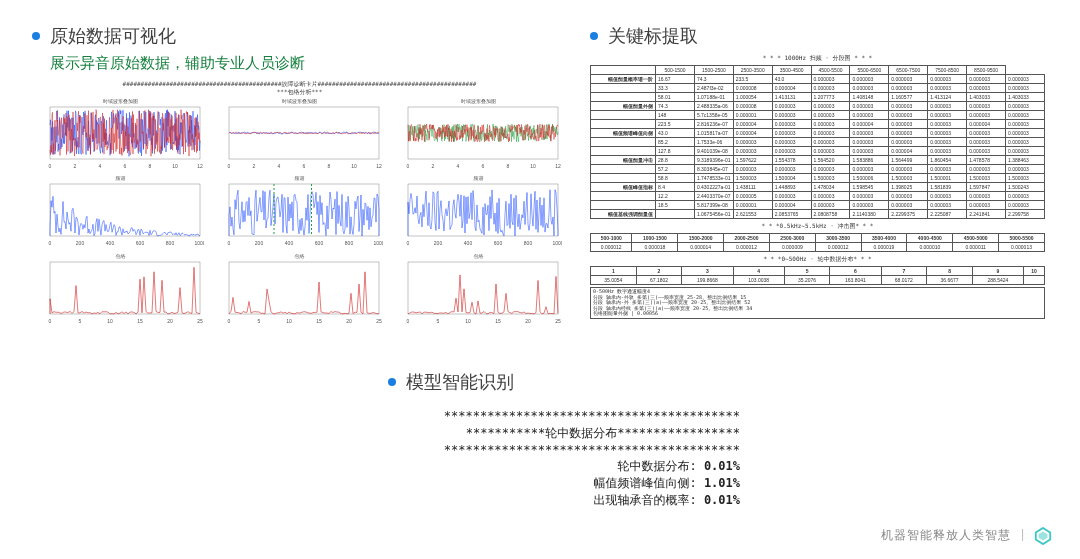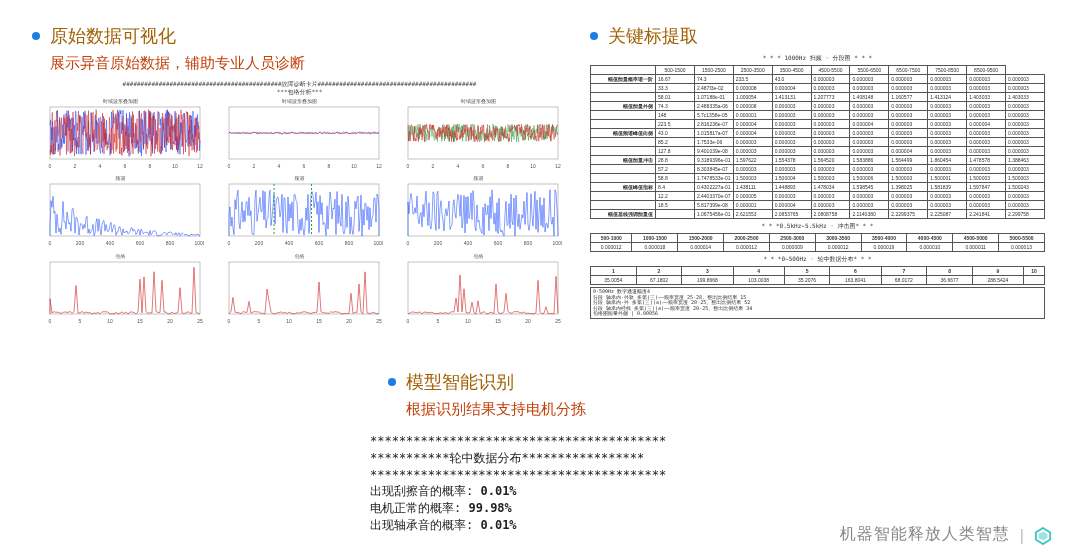--- a/index.html
+++ b/index.html
@@ -3,22 +3,22 @@
 <meta charset="utf-8">
 <style>
   html, body { margin:0; padding:0; font-family: "Microsoft YaHei", Arial, sans-serif; background:#fff; }
   .page { width:1080px; height:559px; position:relative; box-sizing:border-box; }
 
   .col-left  { position:absolute; left:32px;  top:24px; width:535px; }
   .col-right { position:absolute; left:590px; top:24px; width:455px; }
 
   .bullet-row { display:flex; align-items:center; margin-bottom:6px; }
   .bullet { width:8px; height:8px; border-radius:50%; background:#1a7fe0; margin-right:10px; flex:none;}
-  .sec-title  { color:#a16207; font-size:18px; font-weight:500; }
-  .sec-sub    { color:#c2410c; font-size:15px; font-weight:500; margin-bottom:8px; padding-left:18px;}
+  .sec-title  { color:#404040; font-size:18px; font-weight:500; }
+  .sec-sub    { color:#15803d; font-size:15px; font-weight:500; margin-bottom:8px; padding-left:18px;}
 
   
   .charts-panel { width:535px; }
   .charts-header { font-size:6px; color:#444; font-family:monospace; text-align:center; line-height:1; margin:2px 0;}
   .charts-grid { display:grid; grid-template-columns:repeat(3,1fr); grid-template-rows:repeat(3,1fr); height:230px; gap:2px;}
   .chart-cell { position:relative; }
   .chart-cell svg { display:block; }
   .mini-title { position:absolute; top:1px; left:0; right:0; text-align:center; font-size:5px; color:#555;}
   .tick { font-size:5px; fill:#555; font-family:Arial;}
 
@@ -27,26 +27,26 @@
   .tbl-head { font-family:monospace; font-size:6px; text-align:center; margin:2px 0;}
   .datatable { border-collapse:collapse; width:100%; table-layout:fixed;}
   .datatable td, .datatable th { border:1px solid #555; padding:1px 2px; overflow:hidden; white-space:nowrap;}
   .datatable th { text-align:center; font-weight:normal;}
   .rowlabel { text-align:right; font-weight:bold; font-size:5px;}
   .sub-table { border-collapse:collapse; width:100%; margin-top:2px;}
   .sub-table td,.sub-table th{ border:1px solid #555; padding:1px 2px; font-size:5px; text-align:center;}
   .notes { font-family:monospace; font-size:5px; line-height:1.1; border:1px solid #555; padding:1px 2px; margin-top:2px;}
 
   
-  .bottom-panel { position:absolute; left:370px; top:370px; width:370px;}
+  .bottom-panel { position:absolute; left:370px; top:370px; width:370px;text-align:right;}
   .model-block { margin-top:14px; font-family:monospace; font-size:12px; color:#222; line-height:1.4;}
   .model-block .starline { letter-spacing:0; }
 
   
-  .footer { position:absolute; right:28px; bottom:14px; display:flex; align-items:flex-end; font-size:16px; color:#888;margin-left:30px;}
+  .footer { position:absolute; right:28px; bottom:14px; display:flex; align-items:flex-start; font-size:12px; color:#888;margin-left:30px;}
   .footer-text { letter-spacing:1px;}
   .footer-sep { margin:0 10px; color:#bbb;}
   .footer-logo { color:#3cc7c4; font-weight:bold; transform:rotate(0deg);}
   .footer-logo svg { display:block;}
 </style>
 </head>
 <body>
 
 <div class="page">
 
@@ -527,31 +527,30 @@
           <div>包络图能量外侧  | 0.00056</div>
         </div>
     </div>
   </div>
 
   <div class="bottom-panel">
     <div class="bullet-row" style="margin-left:18px">
       <div class="bullet"></div>
       <div class="sec-title">模型智能识别</div>
     </div>
-    <div class="sec-sub" style="padding-left:36px">根据识别结果支持电机分拣</div>
 
     <div class="model-block">
       <div class="starline">*****************************************</div>
       <div class="starline">***********轮中数据分布*****************</div>
       <div class="starline">*****************************************</div>
       <div>
-        <span>出现刮擦音的概率: </span><b>0.01%</b>
+        <span>轮中数据分布: </span><b>0.01%</b>
       </div>
       <div>
-        <span>电机正常的概率: </span><b>99.98%</b>
+        <span>幅值频谱峰值向侧: </span><b>1.01%</b>
       </div>
       <div>
         <span>出现轴承音的概率: </span><b>0.01%</b>
       </div>
     </div>
   </div>
 
   <div class="footer">
     <span class="footer-text">机器智能释放人类智慧</span>
     <span class="footer-sep">|</span>

